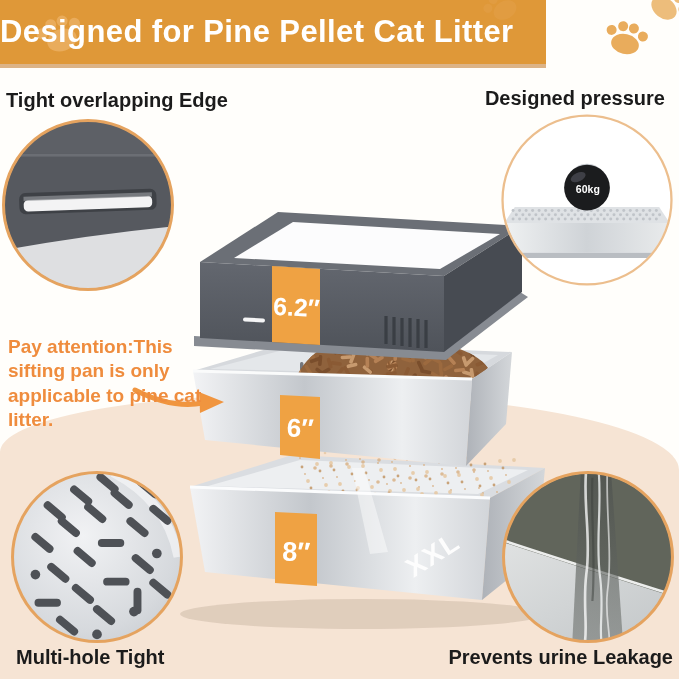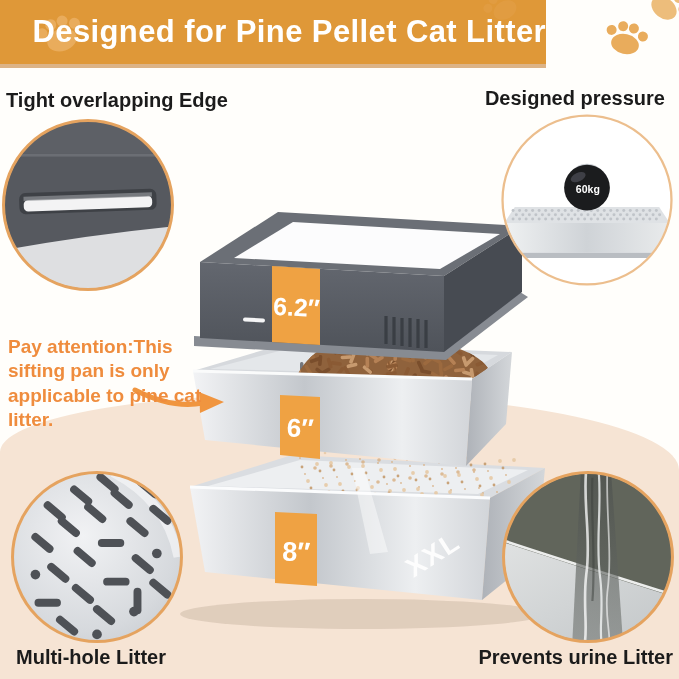--- a/index.html
+++ b/index.html
@@ -1,18 +1,18 @@
 <!DOCTYPE html>
 <html><head>
 <meta charset="utf-8">
 <style>
   html,body{margin:0;padding:0;width:679px;height:679px;overflow:hidden;
     background:#FFFEFB;font-family:"Liberation Sans",sans-serif;position:relative;}
   .banner{position:absolute;left:0;top:0;width:546px;height:64px;background:#DF9838;
-    border-bottom:4px solid #DCB386;display:flex;align-items:center;justify-content:flex-end;z-index:5;}
+    border-bottom:4px solid #DCB386;display:flex;align-items:center;justify-content:flex-start;z-index:5;}
   .banner-title{color:#FFFFFF;font-size:31px;font-weight:bold;letter-spacing:.4px;margin:0;z-index:2;}
   .banner svg{position:absolute;left:0;top:0;z-index:1;}
   .cream-bg{position:absolute;left:0;top:394px;width:679px;height:285px;background:#F6E4D4;
     border-top-left-radius:300px 58px;border-top-right-radius:360px 76px;z-index:0;}
   .art{position:absolute;left:0;top:0;z-index:1;}
   .inset{position:absolute;z-index:2;}
   .label{position:absolute;z-index:3;font-weight:bold;font-size:20px;color:#1B1B1B;white-space:nowrap;}
   .note{position:absolute;left:8px;top:324px;width:200px;z-index:3;font-weight:bold;
     font-size:19px;line-height:1.28;color:#EF8C3D;margin-top:11px;}
 </style>
@@ -50,22 +50,22 @@
         <circle cx="14" cy="-10" r="4.5"></circle>
     </g>
   </svg>
   <h1 class="banner-title">Designed for Pine Pellet Cat Litter</h1>
 </div>
 
 <div class="cream-bg"></div>
 
 <div class="label" style="left:6px;top:89px;">Tight overlapping Edge</div>
 <div class="label" style="right:14px;top:87px;">Designed pressure</div>
-<div class="label" style="left:16px;top:646px;">Multi-hole Litter</div>
-<div class="label" style="right:6px;top:646px;">Prevents urine Litter</div>
+<div class="label" style="left:16px;top:646px;">Multi-hole Tight</div>
+<div class="label" style="right:6px;top:646px;">Prevents urine Leakage</div>
 
 <div class="note">Pay attention:This sifting pan is only applicable to pine cat litter.</div>
 
 <svg class="art" width="679" height="679" viewBox="0 0 679 679">
   <defs>
     <linearGradient id="gSteelFront" x1="0" y1="0" x2="1" y2="0">
       <stop offset="0" stop-color="#F2F3F5"></stop>
         <stop offset="0.4" stop-color="#C3C7CC"></stop>
       <stop offset="0.75" stop-color="#EDEFF1"></stop>
         <stop offset="1" stop-color="#D2D5D9"></stop>

